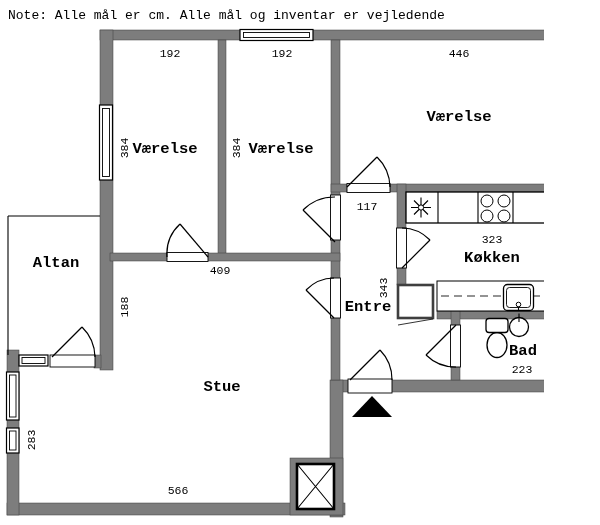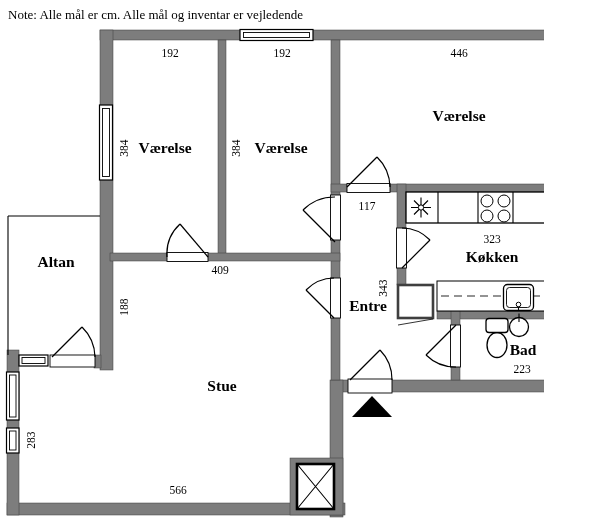--- a/index.html
+++ b/index.html
@@ -1,18 +1,18 @@
 <!DOCTYPE html>
 <html style="--wall: #7d7d7d; --bg: #ffffff;"><head>
 <meta charset="utf-8">
 <style>
   html,body{margin:0;padding:0;background:#fff;}
   .canvas{
     position:relative;width:544px;height:525px;background:var(--bg,#fff);
-    font-family:Liberation Serif, serif;overflow:hidden;
+    font-family:Liberation Mono, monospace;overflow:hidden;
   }
   svg{display:block;}
   .wall{fill:var(--wall,#7d7d7d);stroke:#3f3f3f;stroke-width:.5;}
   .open{fill:#fff;stroke:#000;stroke-width:.9;}
   .win{fill:#fff;stroke:#000;stroke-width:1.2;}
   .win-in{fill:none;stroke:#000;stroke-width:.9;}
   .fix{fill:#fff;stroke:#000;stroke-width:1.3;}
   .fix2{fill:#fff;stroke:#000;stroke-width:1;}
   .thin{fill:none;stroke:#000;stroke-width:1.1;}
   .thinlight{fill:none;stroke:#000;stroke-width:.8;}

